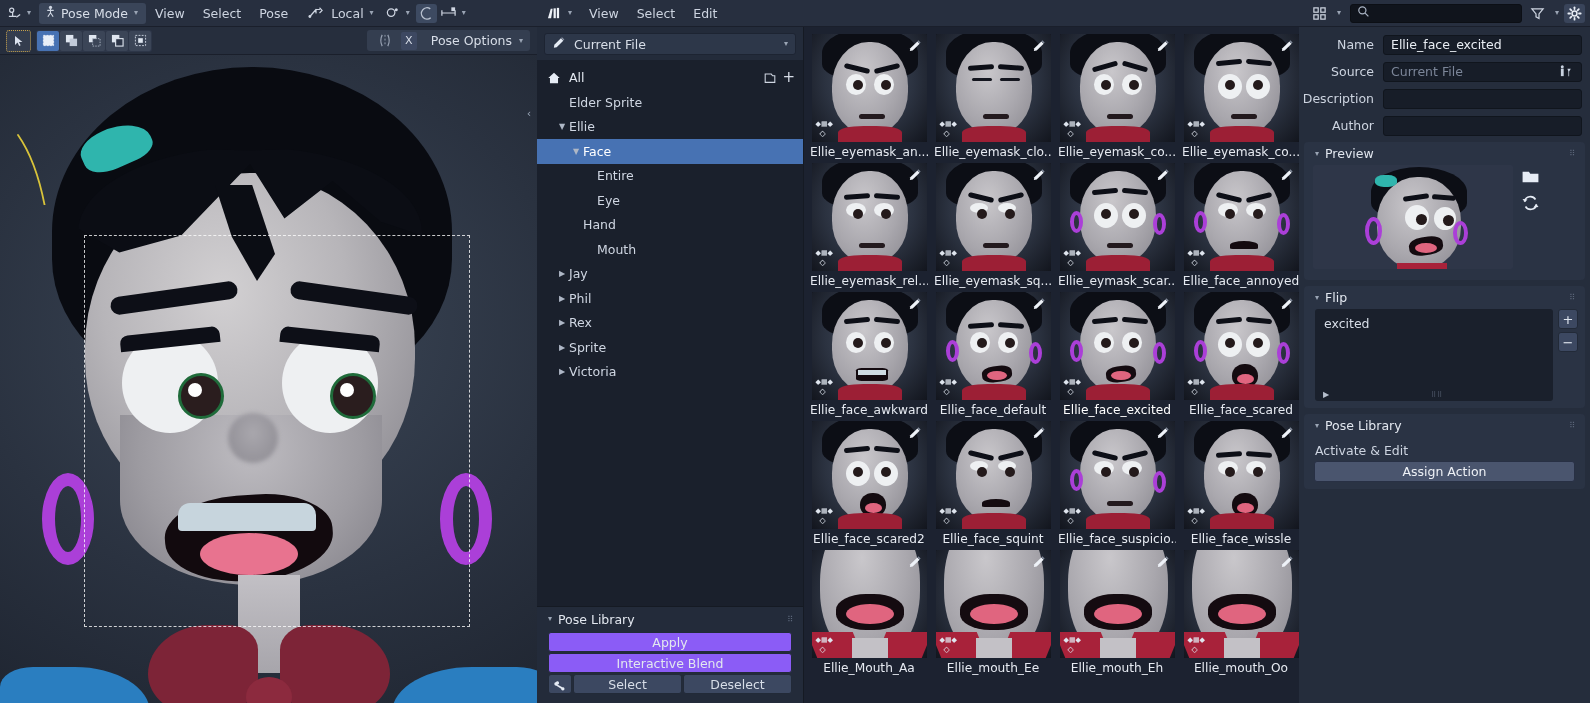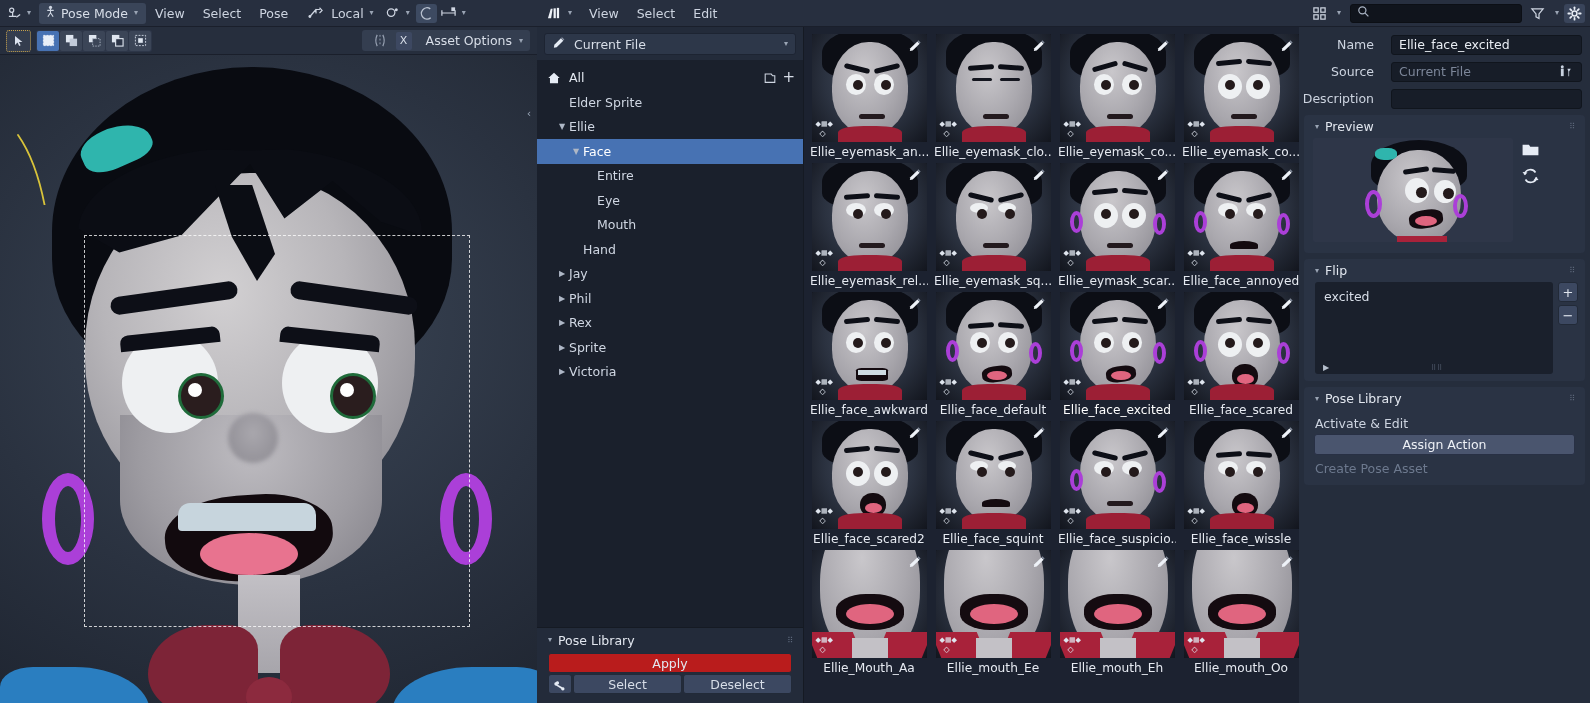--- a/index.html
+++ b/index.html
@@ -162,21 +162,21 @@
   .panel-title {
     height: 24px; display: flex; align-items: center; gap: 6px; padding: 0 9px;
     font-size: 12.5px; color: #e2e7ef;
   }
   .panel-title .grip { margin-left: auto; letter-spacing: 1px; font-size: 8px; color: #5b6679; }
   .cbrow { display: flex; align-items: center; gap: 7px; padding: 4px 12px 6px 12px; font-size: 12.5px; }
   .cbox { width: 13px; height: 13px; background: #39435a; border: 1px solid #1e2531; border-radius: 2px; }
   .btn {
     background: #3a4considerate; }
   .btn {
-    background: #b91c1c; border: 1px solid #222a38; border-radius: 3px;
+    background: #8b5cf6; border: 1px solid #222a38; border-radius: 3px;
     height: 20px; display: flex; align-items: center; justify-content: center;
     font-size: 12.5px; color: #e2e7ef; margin: 1px 11px;
   }
   .btn-row { display: flex; gap: 1px; margin: 1px 11px 9px 11px; align-items: stretch; }
   .btn-row .bn {
     flex: 1 1 0; background: #3c4861; border: 1px solid #222a38; border-radius: 3px;
     height: 20px; display: flex; align-items: center; justify-content: center; font-size: 12.5px;
   }
 
   
@@ -218,21 +218,21 @@
   .mf-shirt { left: 26px; bottom: 0; width: 64px; height: 16px; background: #9c1f35; border-radius: 40% 40% 0 0; }
 
   
   #side { width: 291px; flex: 0 0 291px; background: #1c2230; display: flex; flex-direction: column; }
   #side-header { justify-content: flex-end; padding-right: 5px; gap: 5px; background:#272f3f; }
   #search-box {
     width: 172px; height: 19px; background: #10141c; border: 1px solid #0c0f15; border-radius: 3px;
     display: flex; align-items: center; padding: 0 6px; gap: 6px; color: #8d97a7;
   }
   #props { flex: 1 1 auto; background: #252d3c; padding: 7px 0 0 0; overflow: hidden; position: relative; }
-  .field-row { display: flex; align-items: center; height: 21px; margin-bottom: 6px; padding-right: 8px; gap: 8px; }
+  .field-row { display: flex; align-items: center; height: 21px; margin-bottom: 6px; padding-right: 8px; }
   .field-row .flabel {
     width: 84px; text-align: right; padding-right: 9px; font-size: 12.5px; color: #cdd4e0; flex: 0 0 84px;
   }
   .field-in {
     flex: 1 1 auto; height: 20px; background: #171d28; border: 1px solid #10151d; border-radius: 3px;
     display: flex; align-items: center; padding: 0 7px; font-size: 12.5px; color: #e9edf3;
   }
   .field-in.muted { color: #7c8699; }
   .sect {
     margin: 6px 5px 0 5px; background: #2a3344; border-radius: 4px; padding-bottom: 7px;
@@ -375,21 +375,21 @@
       </div>
       <div class="pose-options">
         <span class="icon-btn">
           <svg width="16" height="15" viewBox="0 0 16 16">
               <path d="M5 2 C3 6 3 10 5 14 M11 2 C13 6 13 10 11 14" stroke="#98a2b3" stroke-width="1.3" fill="none"></path>
               <path d="M8 2 L8 14" stroke="#98a2b3" stroke-width="1" stroke-dasharray="2 2"></path>
             </svg>
         </span>
         <span class="xbtn">X</span>
         <span style="width:4px"></span>
-        <span>Asset Options</span>
+        <span>Pose Options</span>
         <span class="chev">▾</span>
       </div>
     </div>
 
     <div id="vp-canvas">
       <div class="ch" id="hair-back"></div>
       <div class="ch" id="hairband"></div>
       <div class="ch" id="head"></div>
       <div class="ch" id="jaw"></div>
       <div class="ch" id="ear-l">
@@ -536,27 +536,27 @@
                 <span class="lbl">Face</span>
               </div>
               <div class="cat-row" style="padding-left: 46px;">
                 <span class="tri"></span>
                 <span class="lbl">Entire</span>
               </div>
               <div class="cat-row" style="padding-left: 46px;">
                 <span class="tri"></span>
                 <span class="lbl">Eye</span>
               </div>
+              <div class="cat-row" style="padding-left: 32px;">
+                <span class="tri"></span>
+                <span class="lbl">Hand</span>
+              </div>
               <div class="cat-row" style="padding-left: 46px;">
                 <span class="tri"></span>
                 <span class="lbl">Mouth</span>
-              </div>
-              <div class="cat-row" style="padding-left: 32px;">
-                <span class="tri"></span>
-                <span class="lbl">Hand</span>
               </div>
               <div class="cat-row" style="padding-left: 18px;">
                 <span class="tri">▶</span>
                 <span class="lbl">Jay</span>
               </div>
               <div class="cat-row" style="padding-left: 18px;">
                 <span class="tri">▶</span>
                 <span class="lbl">Phil</span>
               </div>
               <div class="cat-row" style="padding-left: 18px;">
@@ -574,20 +574,21 @@
             </div>
         </div>
 
         <div id="pose-lib-panel">
           <div class="panel-title">
             <span class="chev">▾</span>
             <span>Pose Library</span>
             <span class="grip">⠿</span>
           </div>
           <div class="btn">Apply</div>
+          <div class="btn">Interactive Blend</div>
           <div class="btn-row">
             <div class="bn" style="flex:0 0 24px">
               <svg width="15" height="13" viewBox="0 0 16 14">
                   <path d="M3.2 4.2 a1.8 1.8 0 1 1 1.3 2.9 L10 10 a1.8 1.8 0 1 1 -1.3 1.6 L3.6 8.4 a1.8 1.8 0 1 1 -0.4 -4.2 Z" fill="#e6ecf5"></path>
                 </svg>
             </div>
             <div class="bn">Select</div>
             <div class="bn">Deselect</div>
           </div>
         </div>
@@ -1139,20 +1140,26 @@
                   <path d="M9 2 L9 6 M12.6 2 L12.6 6 M9 6 L12.6 6 L10.8 9 L10.8 14 L10 14 L10 9 Z" fill="#c9d2e0"></path>
                 </svg></span>
             </div>
           </div>
           <div class="field-row">
             <div class="flabel">Description</div>
             <div class="field-in">
               <span style="flex: 1 1 auto;"></span>
             </div>
           </div>
+          <div class="field-row">
+            <div class="flabel">Author</div>
+            <div class="field-in">
+              <span style="flex: 1 1 auto;"></span>
+            </div>
+          </div>
         </div>
 
       <div class="sect">
         <div class="panel-title">
           <span class="chev">▾</span>
           <span>Preview</span>
           <span class="grip">⠿</span>
         </div>
         <div id="preview-body">
           <div id="preview-img">
@@ -1213,19 +1220,18 @@
       </div>
 
       <div class="sect">
         <div class="panel-title">
           <span class="chev">▾</span>
           <span>Pose Library</span>
           <span class="grip">⠿</span>
         </div>
         <div class="sub-label">Activate &amp; Edit</div>
         <div class="wide-btn">Assign Action</div>
-        <div class="ghost-label">Create Pose Asset</div>
       </div>
     </div>
   </div>
 
 
 </div>
 
 </body></html>

